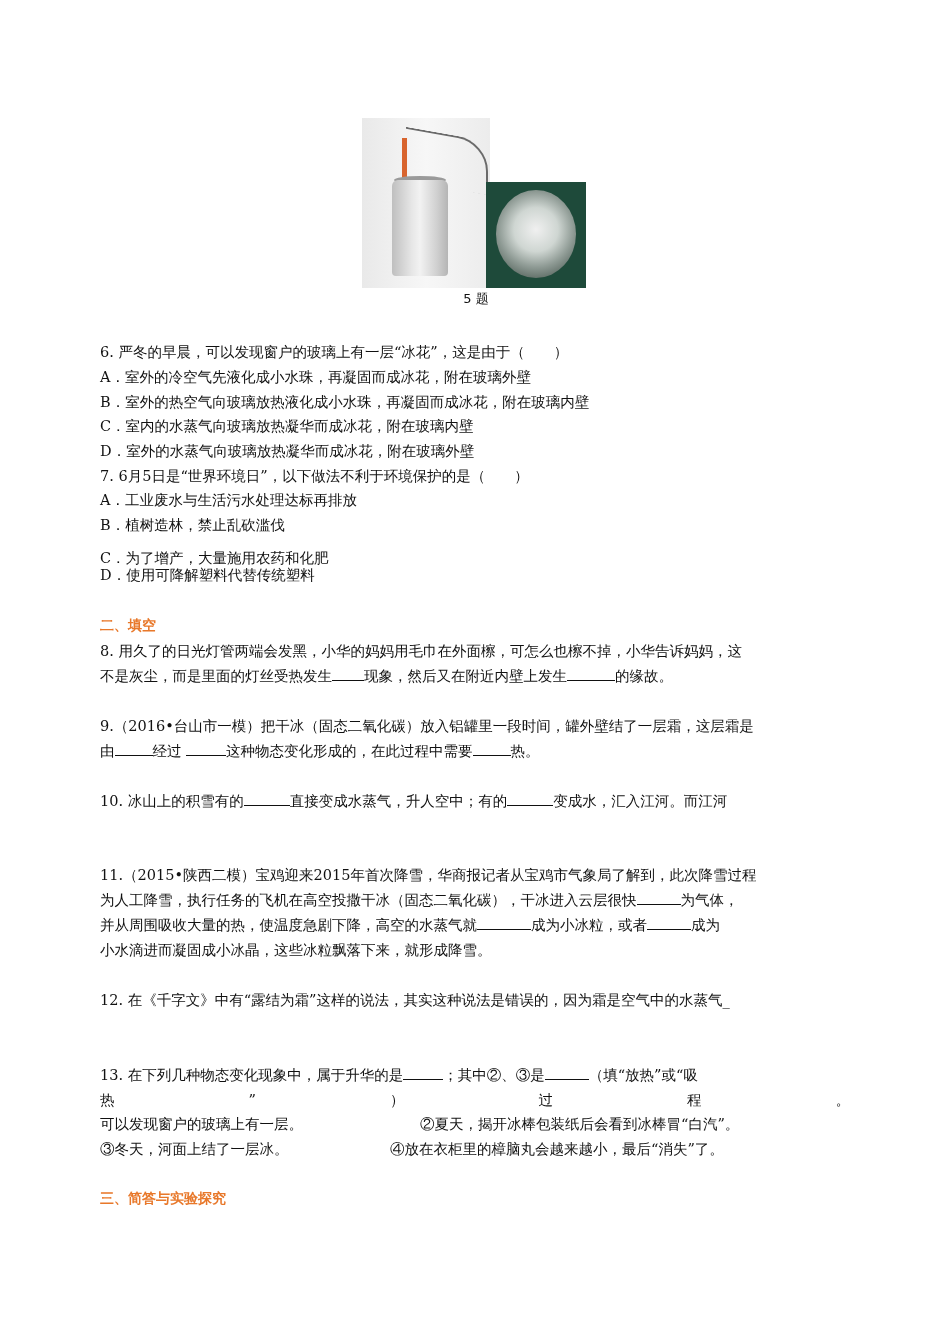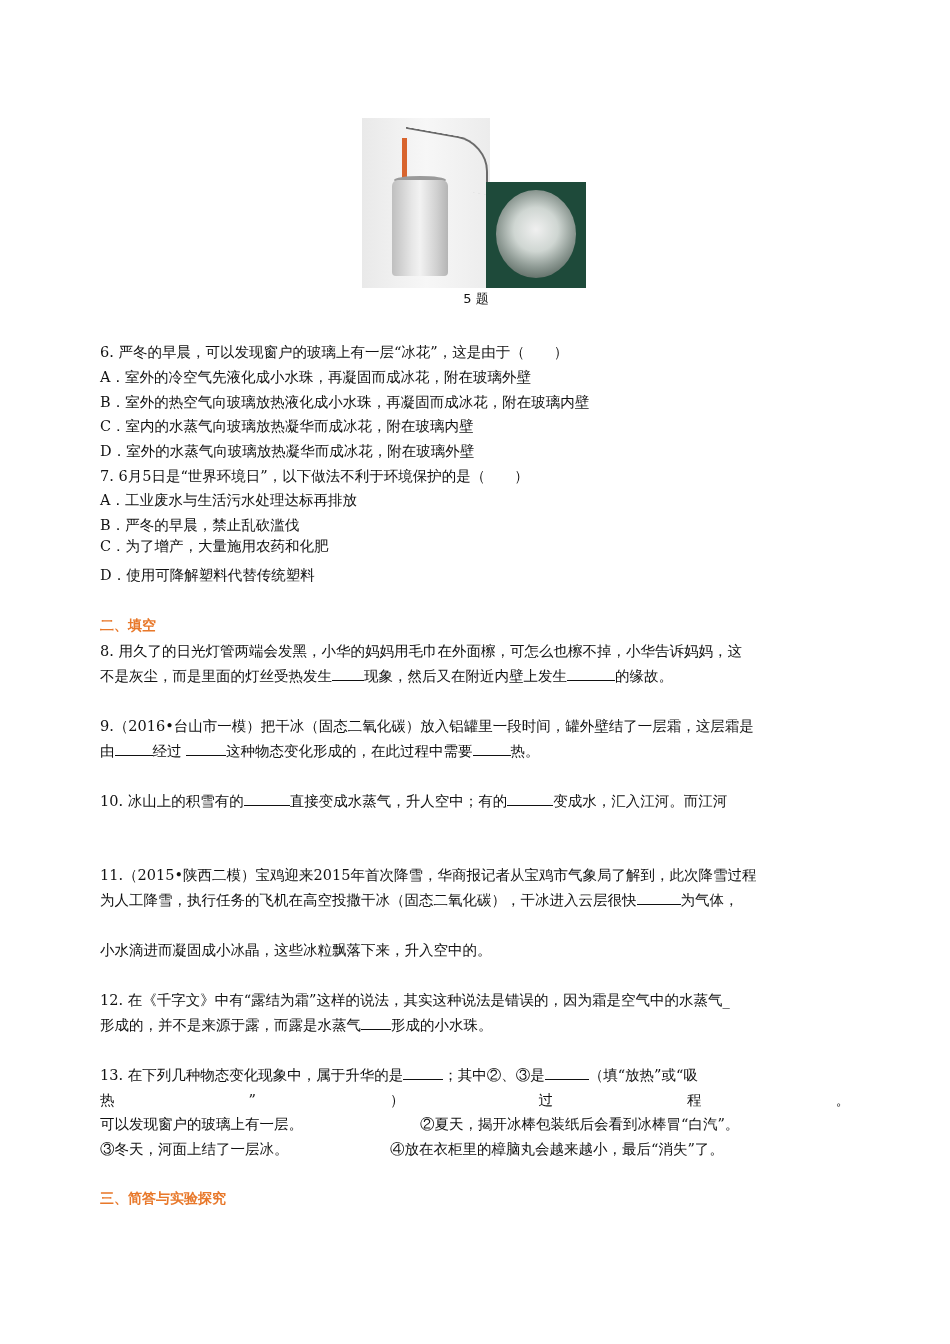--- a/index.html
+++ b/index.html
@@ -46,22 +46,22 @@
   </div>
 
   <div class="line" style="top:342px">6. 严冬的早晨，可以发现窗户的玻璃上有一层“冰花”，这是由于（　　）</div>
   <div class="line" style="top:392px">B．室外的热空气向玻璃放热液化成小水珠，再凝固而成冰花，附在玻璃内壁</div>
   <div class="line" style="top:367px">A．室外的冷空气先液化成小水珠，再凝固而成冰花，附在玻璃外壁</div>
   <div class="line" style="top:441px">D．室外的水蒸气向玻璃放热凝华而成冰花，附在玻璃外壁</div>
   <div class="line" style="top:416px">C．室内的水蒸气向玻璃放热凝华而成冰花，附在玻璃内壁</div>
 
   <div class="line" style="top:466px">7. 6月5日是“世界环境日”，以下做法不利于环境保护的是（　　）</div>
   <div class="line" style="top:490px">A．工业废水与生活污水处理达标再排放</div>
-  <div class="line" style="top:515px">B．严冬的早晨，禁止乱砍滥伐</div>
-  <div class="line" style="top:536px">C．为了增产，大量施用农药和化肥</div>
+  <div class="line" style="top:515px">B．植树造林，禁止乱砍滥伐</div>
+  <div class="line" style="top:548px">C．为了增产，大量施用农药和化肥</div>
   <div class="line" style="top:565px">D．使用可降解塑料代替传统塑料</div>
 
   <div class="section" style="top:617px">二、填空</div>
 
   <div class="line" style="top:641px">8. 用久了的日光灯管两端会发黑，小华的妈妈用毛巾在外面檫，可怎么也檫不掉，小华告诉妈妈，这</div>
   <div class="line" style="top:666px">
     <span>不是灰尘，而是里面的灯丝受热发生</span><span class="blank" style="width:32px"></span><span>现象，然后又在附近内壁上发生</span><span class="blank" style="width:48px"></span><span>的缘故。</span>
   </div>
 
   <div class="line" style="top:716px">9.（2016•台山市一模）把干冰（固态二氧化碳）放入铝罐里一段时间，罐外壁结了一层霜，这层霜是</div>
@@ -70,26 +70,26 @@
   </div>
 
   <div class="line" style="top:791px">
     <span>10. 冰山上的积雪有的</span><span class="blank" style="width:46px"></span><span>直接变成水蒸气，升人空中；有的</span><span class="blank" style="width:46px"></span><span>变成水，汇入江河。而江河</span>
   </div>
 
   <div class="line" style="top:865px">11.（2015•陕西二模）宝鸡迎来2015年首次降雪，华商报记者从宝鸡市气象局了解到，此次降雪过程</div>
   <div class="line" style="top:890px">
     <span>为人工降雪，执行任务的飞机在高空投撒干冰（固态二氧化碳），干冰进入云层很快</span><span class="blank" style="width:44px"></span><span>为气体，</span>
   </div>
-  <div class="line" style="top:940px">小水滴进而凝固成小冰晶，这些冰粒飘落下来，升入空中的。</div>
+  <div class="line" style="top:915px">
+    <span>并从周围吸收大量的热，使温度急剧下降，高空的水蒸气就</span><span class="blank" style="width:54px"></span><span>成为小冰粒，或者</span><span class="blank" style="width:44px"></span><span>成为</span>
+  </div>
+  <div class="line" style="top:940px">小水滴进而凝固成小冰晶，这些冰粒飘落下来，就形成降雪。</div>
 
   <div class="line" style="top:990px">12. 在《千字文》中有“露结为霜”这样的说法，其实这种说法是错误的，因为霜是空气中的水蒸气_</div>
-  <div class="line" style="top:1015px">
-    <span>形成的，并不是来源于露，而露是水蒸气</span><span class="blank" style="width:30px"></span><span>形成的小水珠。</span>
-  </div>
 
   <div class="line" style="top:1065px">
     <span>13. 在下列几种物态变化现象中，属于升华的是</span><span class="blank" style="width:40px"></span><span>；其中②、③是</span><span class="blank" style="width:44px"></span><span>（填“放热”或“吸</span>
   </div>
   <div class="line just" style="top:1090px">
     <span>热</span>
     <span>”</span>
     <span>）</span>
     <span>过</span>
     <span>程</span>

